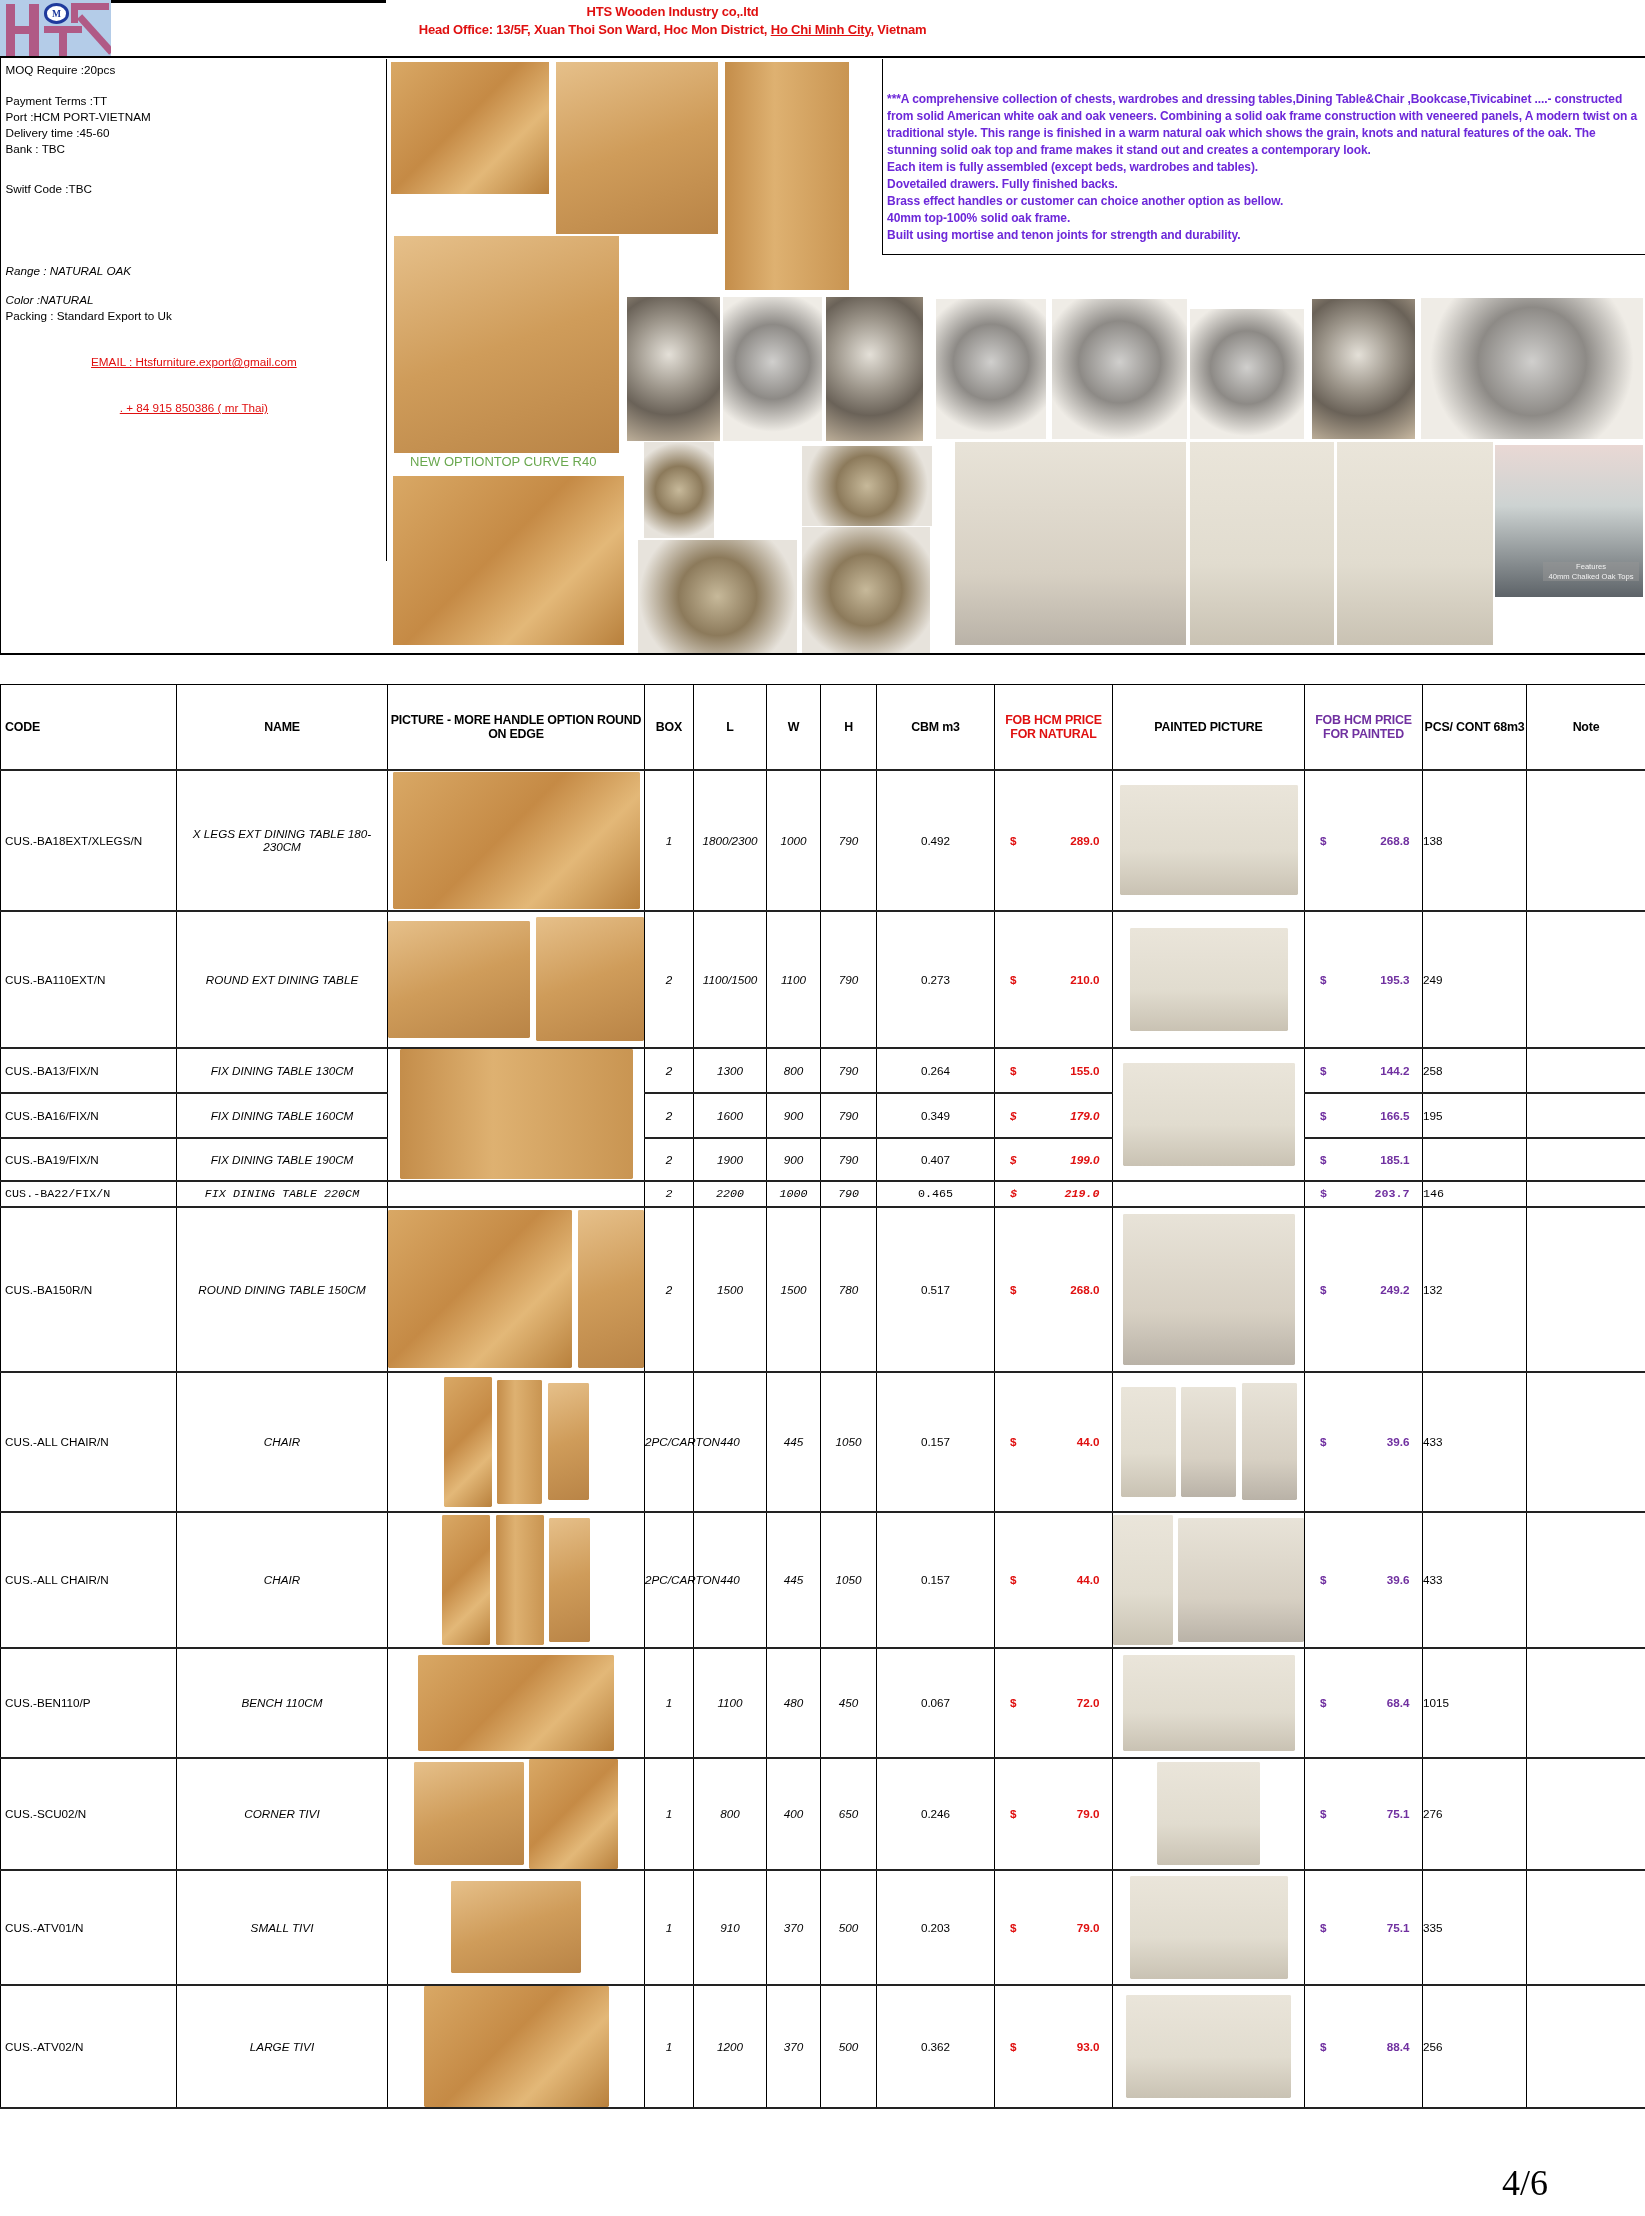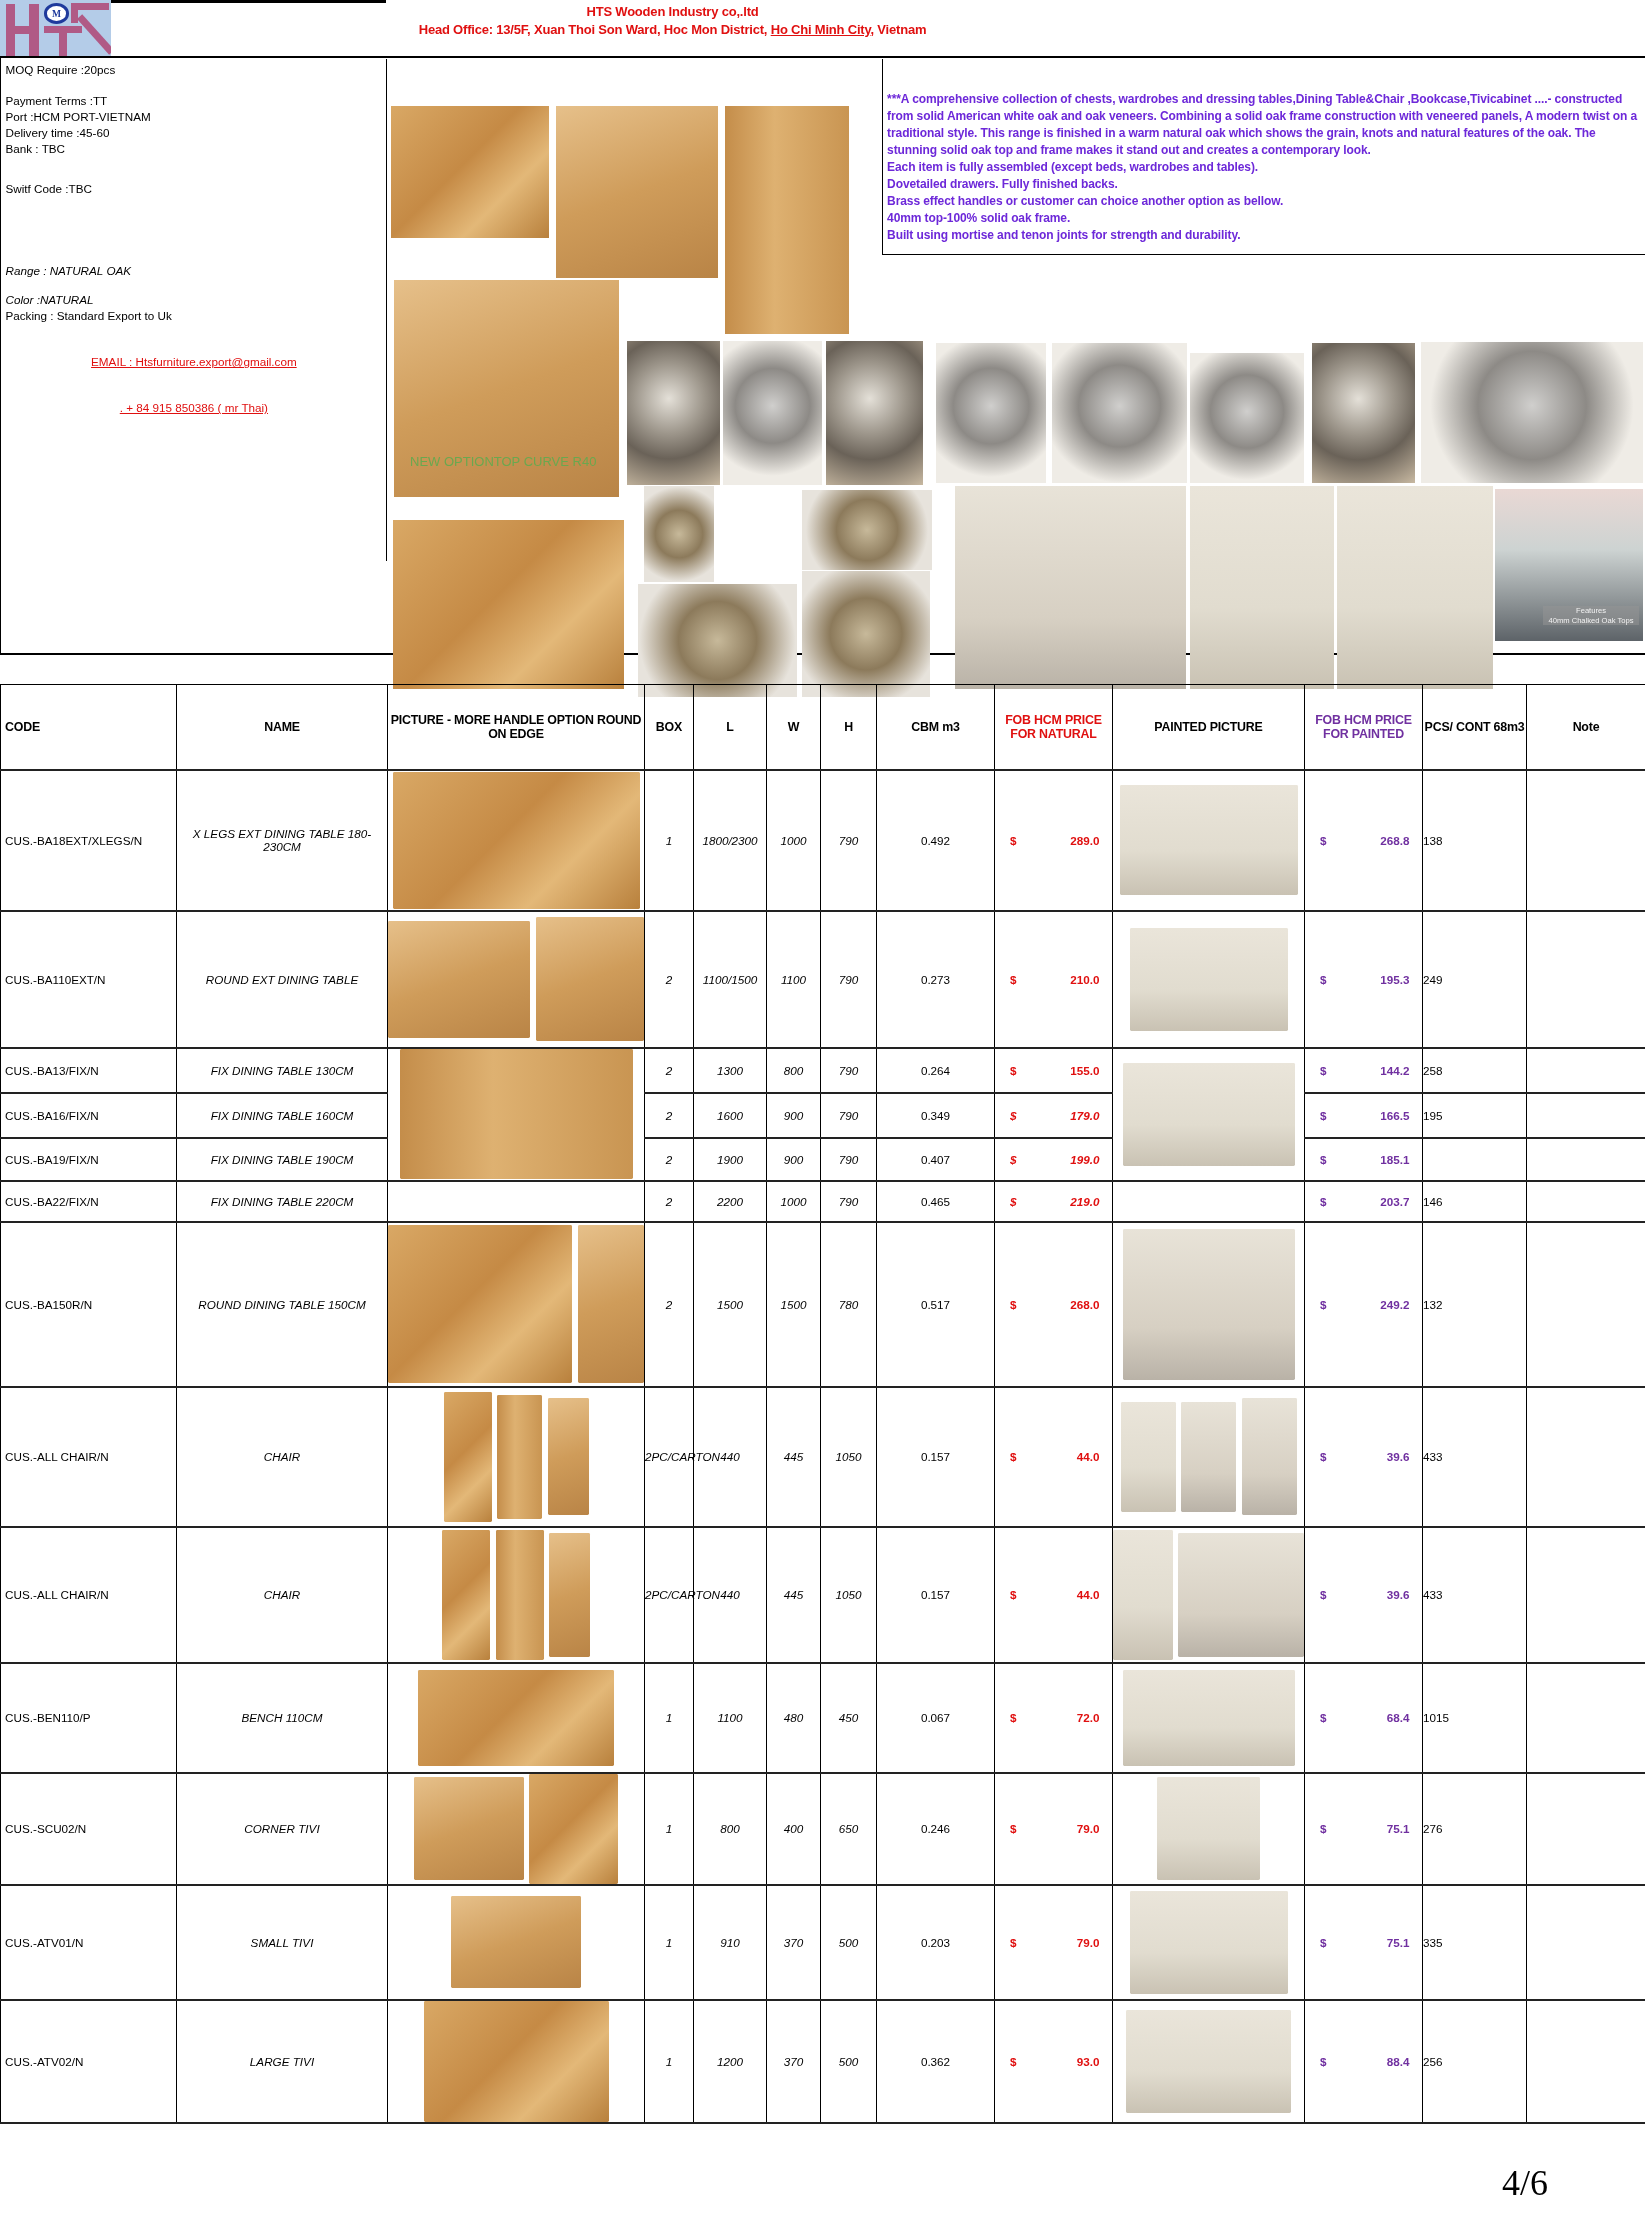--- a/index.html
+++ b/index.html
@@ -17,21 +17,21 @@
   .info-box { position: absolute; left: 0; top: 56px; width: 1646px; height: 599px; border-top: 2.7px solid #000; border-bottom: 2.7px solid #000; border-left: 1.4px solid #000; border-right: 1.4px solid #000; }
   .info-left { position: absolute; left: 1.4px; top: 59px; width: 386px; height: 502px; border-right: 1.4px solid #000; padding: 2.7px 4.1px; font-size: 11.7px; line-height: 16px; }
   .info-left .gap1 { height: 15px; }
   .info-left .gap2 { height: 24px; }
   .info-left .gap3 { height: 66px; }
   .info-left .gap4 { height: 30px; }
   .info-left .gap5 { height: 13.7px; }
   .info-left .it { font-style: italic; }
   .info-left .red { color: #e01010; text-decoration: underline; text-align: center; }
 
-  .photo { position: absolute; overflow: hidden; margin-top: 44px; }
+  .photo { position: absolute; overflow: hidden; }
   .wood-a { background: linear-gradient(135deg, #d9a865 0%, #c58a45 45%, #e3b878 70%, #b8803c 100%); }
   .wood-b { background: linear-gradient(160deg, #e6c08a 0%, #cf9c5a 50%, #b98446 100%); }
   .wood-c { background: linear-gradient(90deg, #c48d4a 0%, #deb171 40%, #c99552 100%); }
   .knob { background: radial-gradient(circle at 45% 40%, #e4e0d8 0%, #9d968b 35%, #6a6258 60%, #c8b9a2 100%); }
   .knob2 { background: radial-gradient(circle at 50% 45%, #d0cfcd 0%, #8d8a86 40%, #efece6 75%); }
   .brass { background: radial-gradient(circle at 50% 50%, #c7b99a 0%, #8c7a5b 40%, #e7e3dc 80%); }
   .painted { background: linear-gradient(180deg, #eae5da 0%, #e1dccf 60%, #c9c2b3 100%); }
   .room { background: linear-gradient(180deg, #e8e3d8 0%, #d7d0c3 65%, #b9b2a7 100%); }
   .caption-green { position: absolute; left: 410px; top: 454px; font-size: 13px; color: #6aa84f; }
 
@@ -315,21 +315,21 @@
         </td>
         <td class="price-p">
           <div class="pr">
             <span>$</span>
             <span>185.1</span>
           </div>
         </td>
         <td class="pcs"></td>
         <td></td>
       </tr>
-      <tr style="height: 41px;">
+      <tr style="height: 26px; font-family: Liberation Mono, monospace;">
         <td class="code">CUS.-BA22/FIX/N</td>
         <td class="name">FIX DINING TABLE 220CM</td>
         <td class="pic">
           <div class="pic-wrap"></div>
         </td>
         <td class="num">2</td>
         <td class="num">2200</td>
         <td class="num">1000</td>
         <td class="num">790</td>
         <td class="cbm">0.465</td>

